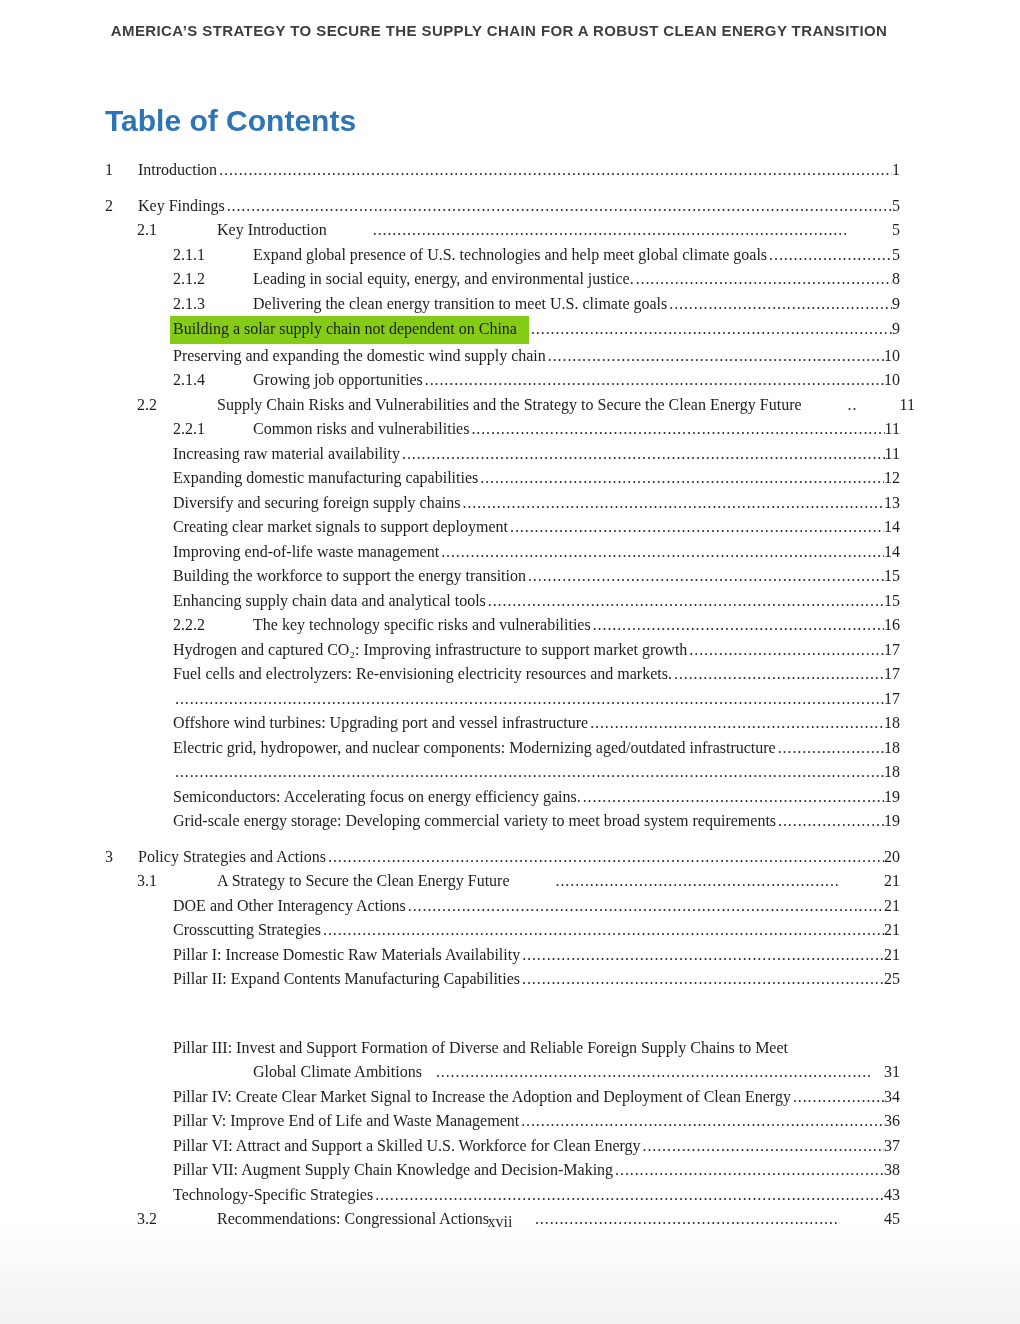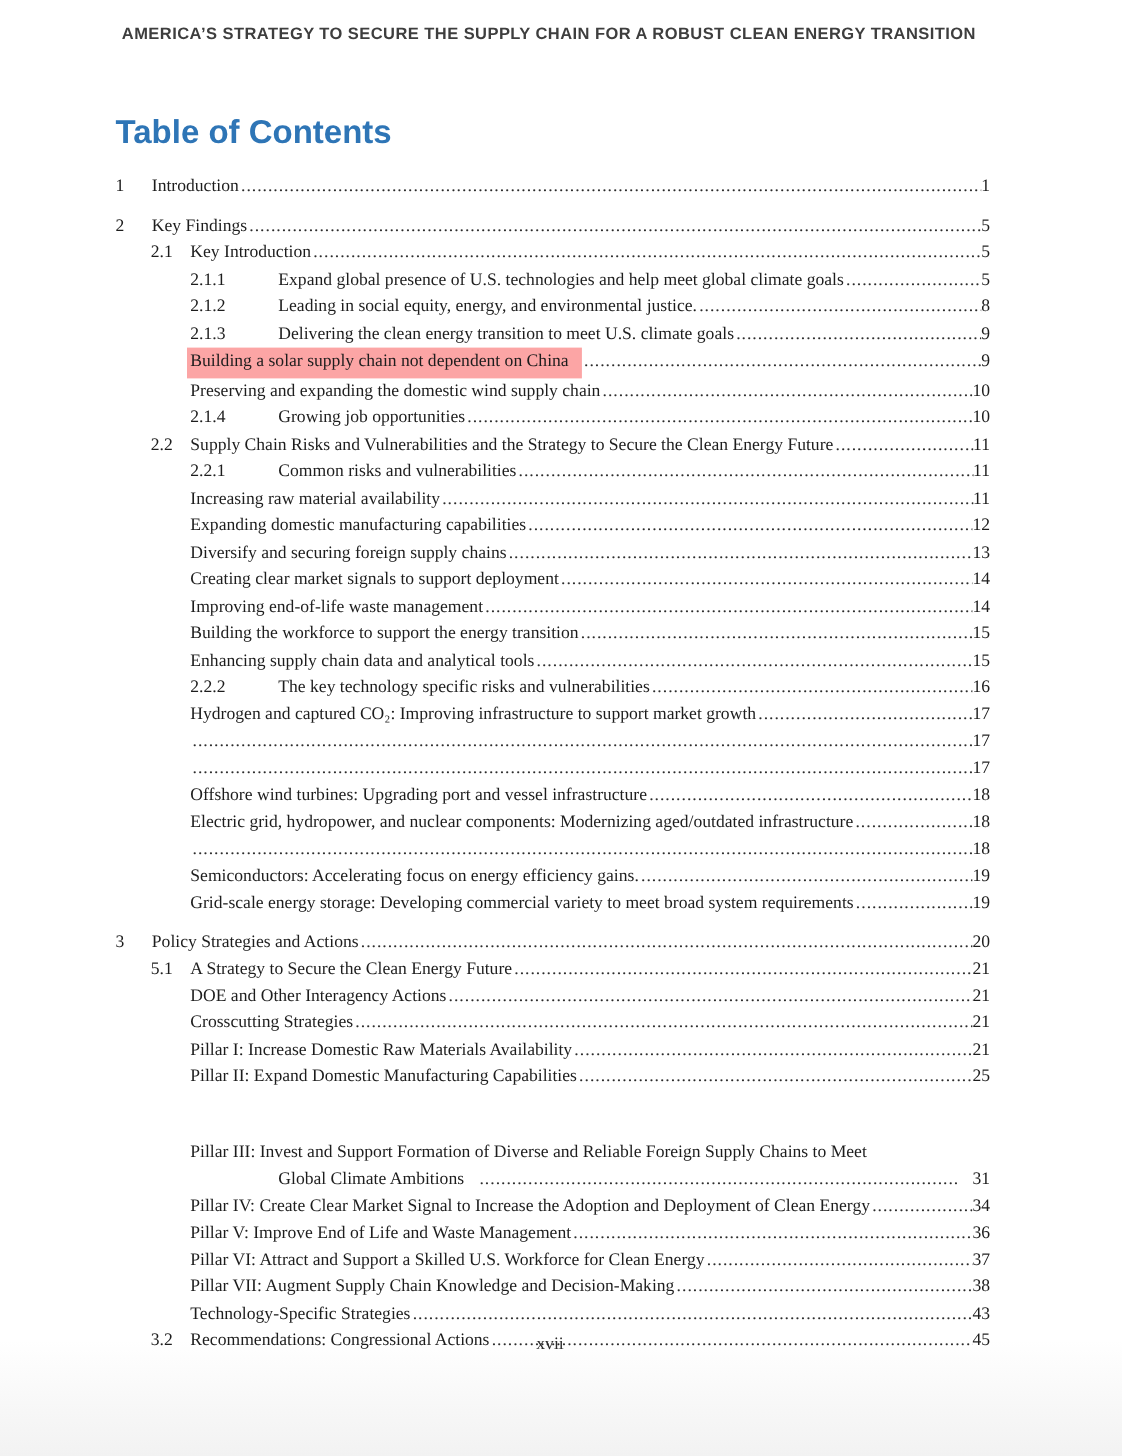--- a/index.html
+++ b/index.html
@@ -16,21 +16,21 @@
   .doc-title{
     margin:67px 0 0 105px;
     font-family:"Liberation Sans", sans-serif;
     font-size:30px;font-weight:700;line-height:1;color:#2E75B6;
   }
   .toc{margin:22px 120px 0 105px;font-size:16px;}
   .row{display:flex;align-items:baseline;line-height:24.5px;}
   .row.gap{margin-top:11px;}
   .num{flex:none;}
   .l1 .num{width:33px;}
-  .l2{padding-left:32px;} .l2 .num{width:36px;}
+  .l2{padding-left:32px;gap:44px;} .l2 .num{width:36px;}
   .l3{padding-left:68px;} .l3 .num{width:80px;}
   .u{padding-left:68px;}
   .txt{white-space:nowrap;flex:none;}
   .hl{padding:1px 12px 2px 3px;margin-left:-3px;background:#F7EC3F;}
   .dots{flex:1;overflow:hidden;white-space:nowrap;letter-spacing:0.9px;margin-left:2px;min-width:8px;color:#2b2b2b;}
   .pg{flex:none;white-space:nowrap;}
   .two-line{display:block;}
   .two-line .l1txt{white-space:nowrap;line-height:24.5px;margin-top:44px;}
   .two-line .l2line{display:flex;align-items:baseline;line-height:24.5px;gap:12px;}
   .two-line .cont{padding-left:80px;white-space:nowrap;flex:none;}
@@ -75,21 +75,21 @@
     <span class="pg">8</span>
   </div>
     <div class="row l3">
     <span class="num">2.1.3</span>
     <span class="txt">Delivering the clean energy transition to meet U.S. climate goals</span>
     <span class="dots">............................................................................................................................................................................................................................</span>
     <span class="pg">9</span>
   </div>
     <div class="row u">
 
-    <span class="txt hl" style="background: #fca5a5;">Building a solar supply chain not dependent on China</span>
+    <span class="txt hl" style="background: #84cc16;">Building a solar supply chain not dependent on China</span>
     <span class="dots">............................................................................................................................................................................................................................</span>
     <span class="pg">9</span>
   </div>
     <div class="row u">
 
     <span class="txt">Preserving and expanding the domestic wind supply chain</span>
     <span class="dots">............................................................................................................................................................................................................................</span>
     <span class="pg">10</span>
   </div>
     <div class="row l3">
@@ -159,20 +159,21 @@
     <span class="pg">16</span>
   </div>
     <div class="row u">
 
     <span class="txt">Hydrogen and captured CO₂: Improving infrastructure to support market growth</span>
     <span class="dots">............................................................................................................................................................................................................................</span>
     <span class="pg">17</span>
   </div>
     <div class="row u">
 
+    <span class="txt">Fuel cells and electrolyzers: Re-envisioning electricity resources and markets.</span>
     <span class="dots">............................................................................................................................................................................................................................</span>
     <span class="pg">17</span>
   </div>
     <div class="row u">
 
     <span class="dots">............................................................................................................................................................................................................................</span>
     <span class="pg">17</span>
   </div>
     <div class="row u">
 
@@ -203,21 +204,21 @@
     <span class="dots">............................................................................................................................................................................................................................</span>
     <span class="pg">19</span>
   </div>
     <div class="row l1 gap">
     <span class="num">3</span>
     <span class="txt">Policy Strategies and Actions</span>
     <span class="dots">............................................................................................................................................................................................................................</span>
     <span class="pg">20</span>
   </div>
     <div class="row l2">
-    <span class="num">5.1</span>
+    <span class="num">3.1</span>
     <span class="txt">A Strategy to Secure the Clean Energy Future</span>
     <span class="dots">............................................................................................................................................................................................................................</span>
     <span class="pg">21</span>
   </div>
     <div class="row u">
 
     <span class="txt">DOE and Other Interagency Actions</span>
     <span class="dots">............................................................................................................................................................................................................................</span>
     <span class="pg">21</span>
   </div>
@@ -228,21 +229,21 @@
     <span class="pg">21</span>
   </div>
     <div class="row u">
 
     <span class="txt">Pillar I: Increase Domestic Raw Materials Availability</span>
     <span class="dots">............................................................................................................................................................................................................................</span>
     <span class="pg">21</span>
   </div>
     <div class="row u">
 
-    <span class="txt">Pillar II: Expand Domestic Manufacturing Capabilities</span>
+    <span class="txt">Pillar II: Expand Contents Manufacturing Capabilities</span>
     <span class="dots">............................................................................................................................................................................................................................</span>
     <span class="pg">25</span>
   </div>
     <div class="row u two-line">
       <div class="l1txt">Pillar III: Invest and Support Formation of Diverse and Reliable Foreign Supply Chains to Meet</div>
       <div class="l2line">
         <span class="cont">Global Climate Ambitions</span>
         <span class="dots">............................................................................................................................................................................................................................</span>
         <span class="pg">31</span>
       </div>

